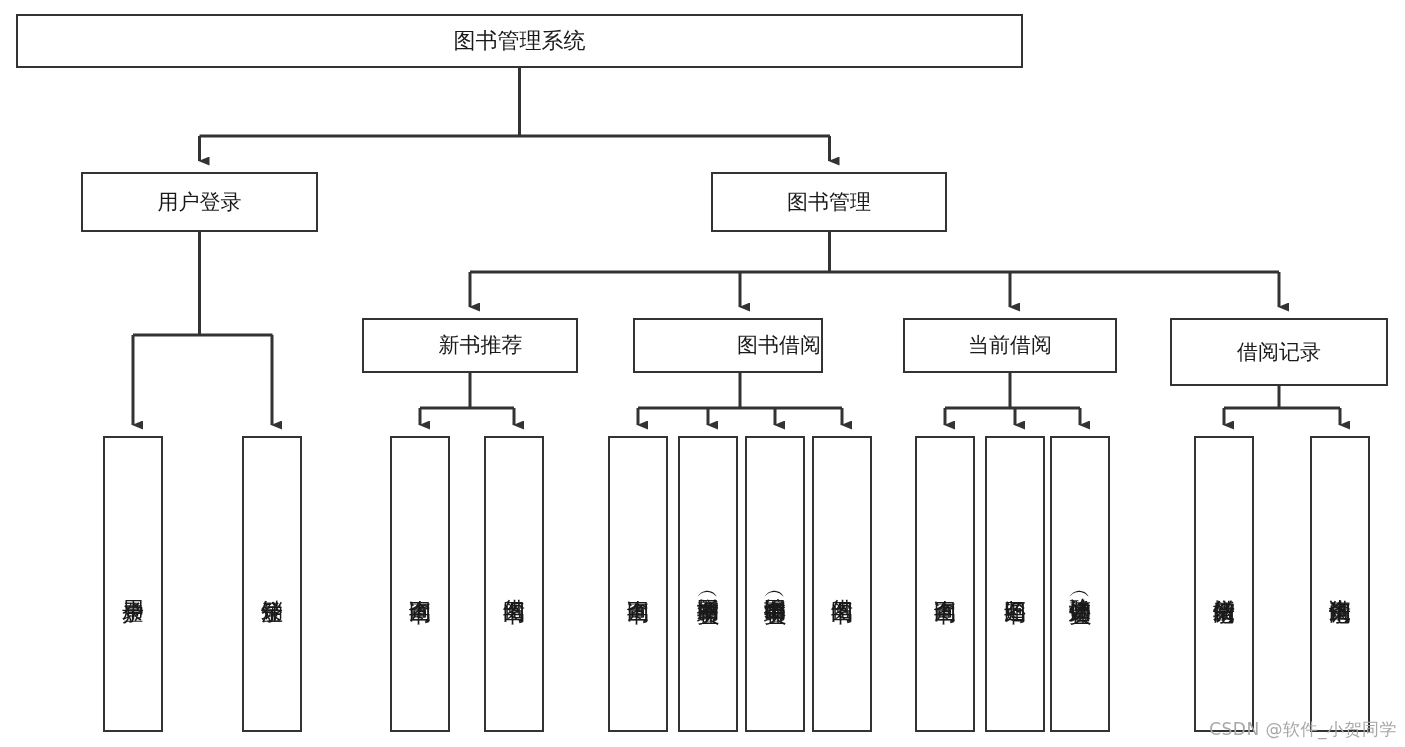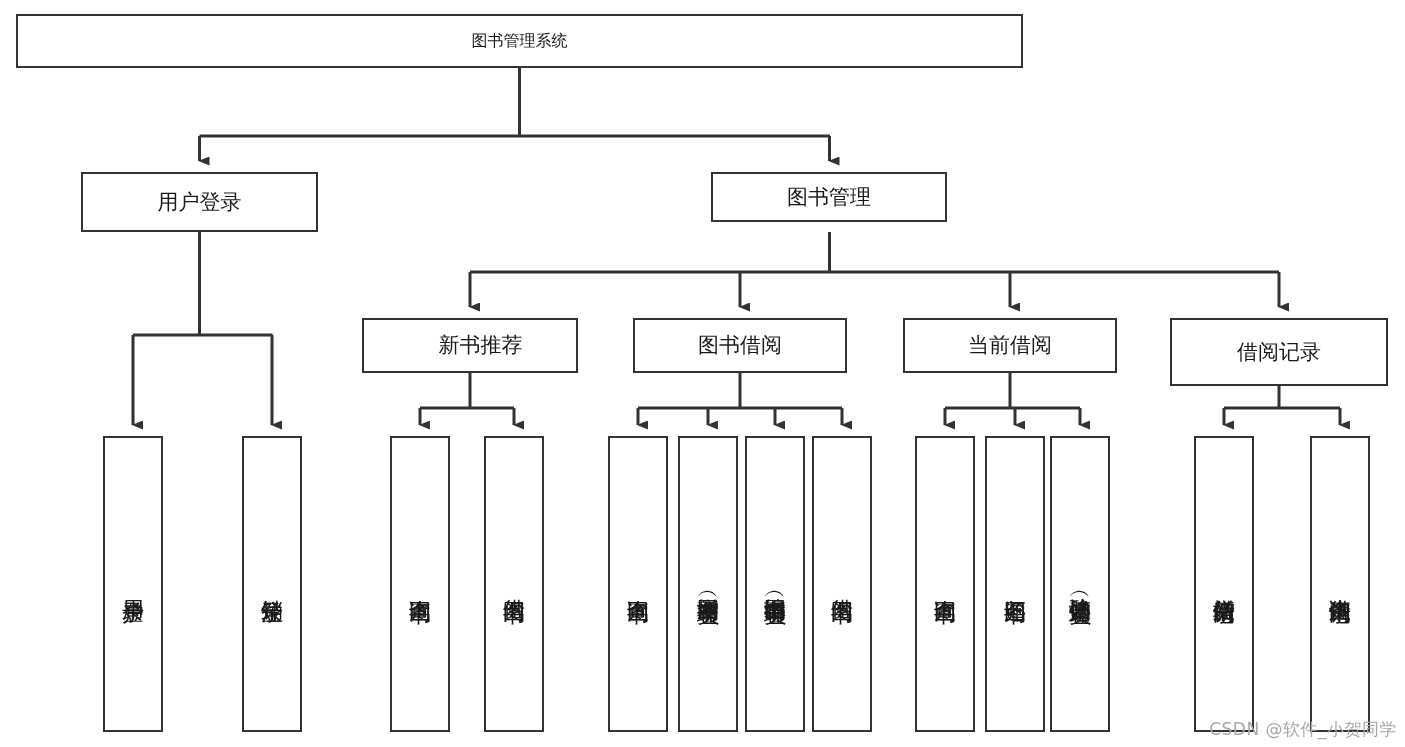--- a/index.html
+++ b/index.html
@@ -38,21 +38,21 @@
   .node-label {
     display: block;
     text-align: center;
     line-height: 1.18;
     white-space: nowrap;
   }
   .node.horizontal .node-label {
     font-size: 21px;
   }
   .node.root .node-label {
-    font-size: 16px;
+    font-size: 22px;
   }
   .node.vertical {
     align-items: center;
     justify-content: center;
     padding: 6px 0;
   }
   .node.vertical .node-label {
     writing-mode: vertical-rl;
     text-orientation: upright;
     font-size: 22px;
@@ -127,29 +127,29 @@
   </svg>
 
   <div class="node root horizontal" style="left:16px; top:14px; width:1007px; height:54px;">
     <span class="node-label">图书管理系统</span>
   </div>
 
   <div class="node horizontal" style="left:81px; top:172px; width:237px; height:60px;">
     <span class="node-label">用户登录</span>
   </div>
 
-  <div class="node horizontal" style="left:711px; top:172px; width:236px; height:50px;">
+  <div class="node horizontal" style="left:711px; top:172px; width:236px; height:60px;">
     <span class="node-label">图书管理</span>
   </div>
 
   <div class="node horizontal" style="left:362px; top:318px; width:216px; height:55px;padding-left:21px;">
     <span class="node-label">新书推荐</span>
   </div>
 
-  <div class="node horizontal" style="left:633px; top:318px; width:214px; height:55px;">
+  <div class="node horizontal" style="left:633px; top:318px; width:190px; height:55px;justify-content:flex-end;">
     <span class="node-label">图书借阅</span>
   </div>
 
   <div class="node horizontal" style="left:903px; top:318px; width:214px; height:55px;">
     <span class="node-label">当前借阅</span>
   </div>
 
   <div class="node horizontal" style="left:1170px; top:318px; width:218px; height:68px;">
     <span class="node-label">借阅记录</span>
   </div>

